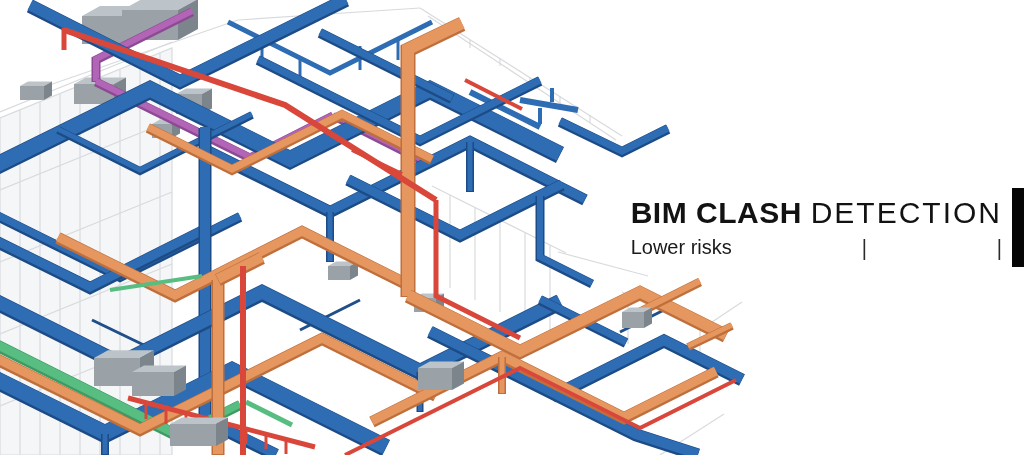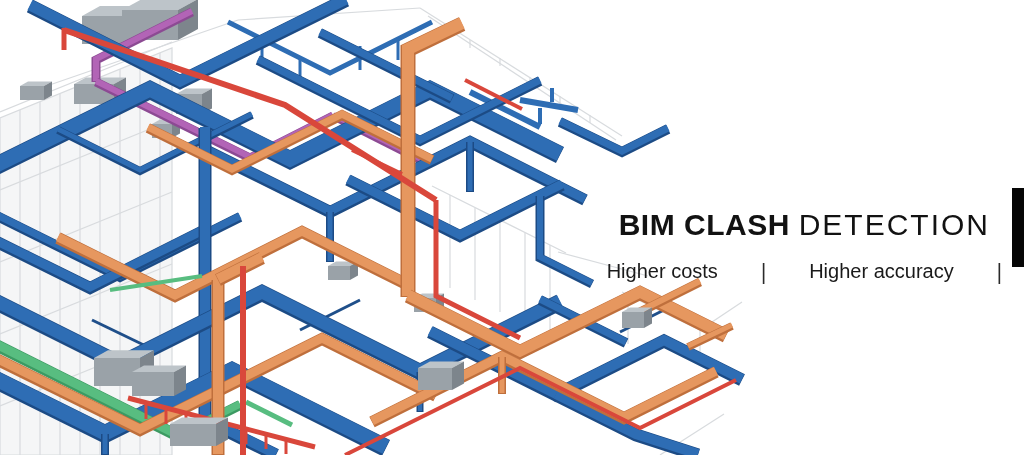--- a/index.html
+++ b/index.html
@@ -12,21 +12,21 @@
   }
   .model{position:absolute;inset:0;}
   .model svg{display:block;width:1024px;height:455px;}
   .copy{
     position:absolute;
     top:197px;right:22px;
     display:flex;flex-direction:column;
     text-align:left;
   }
   .headline{
-    margin:12px;
+    margin:0;
     font-size:30px;
     line-height:1.05;
     color:#121212;
     white-space:nowrap;
     font-weight:700;
     letter-spacing:0.5px;
   }
   .headline .hr{font-weight:400;letter-spacing:2px;}
   .tagline{
     display:flex;
@@ -228,22 +228,21 @@
         <rect x="418" y="368" width="34" height="22" fill="#9aa2a8"></rect>
         <polygon points="622,312 644,312 652,307.6 630,307.6" fill="#bdc4c9"></polygon>
         <polygon points="644,312 652,307.6 652,323.6 644,328" fill="#7d858c"></polygon>
         <rect x="622" y="312" width="22" height="16" fill="#9aa2a8"></rect>
       </svg>
   </div>
 
   <div class="copy">
     <h1 class="headline"><span class="hb">BIM CLASH</span> <span class="hr">DETECTION</span></h1>
     <div class="tagline">
-      <span>Higher costs</span>
+      <span>Lower risks</span>
       <span class="sep">|</span>
-      <span>Higher accuracy</span>
       <span class="sep">|</span>
     </div>
   </div>
 
   <div class="accent-bar"></div>
 
 </div>
 
 </body></html>

